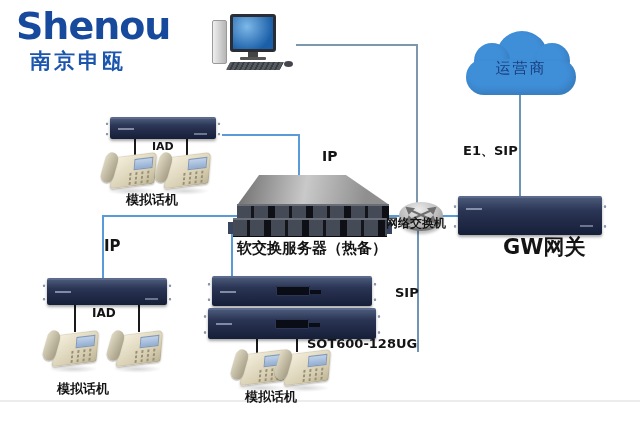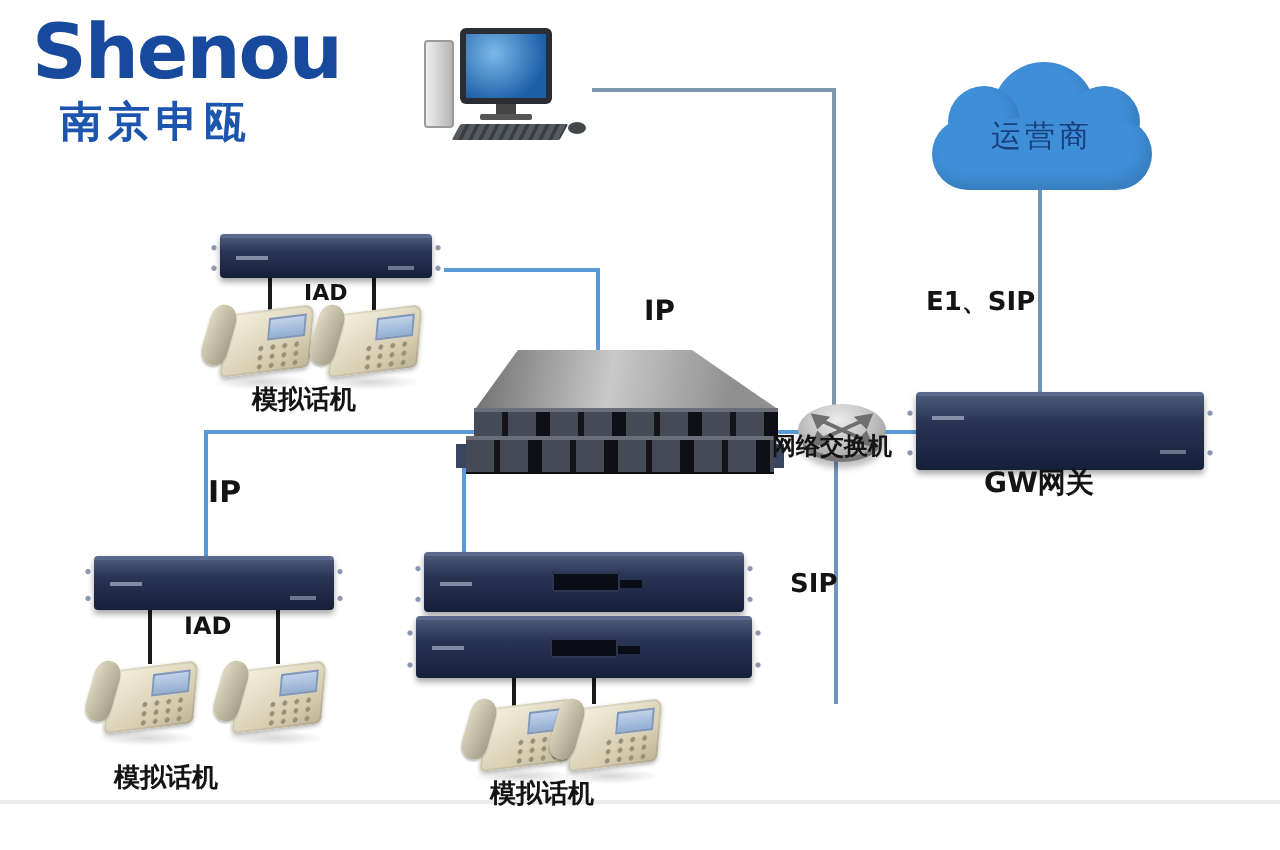--- a/index.html
+++ b/index.html
@@ -208,21 +208,23 @@
       <div class="ph-display"></div>
       <div class="ph-keys"></div>
       <div class="ph-handset"></div>
   </div>
 
   <div class="lbl" style="left:322px;top:148px;font-size:14px;">IP</div>
   <div class="lbl" style="left:104px;top:237px;font-size:15px;">IP</div>
   <div class="lbl" style="left:463px;top:114px;font-size:13px;margin-top:28px;">E1、SIP</div>
   <div class="lbl" style="left:395px;top:285px;font-size:13px;text-align:center;">SIP</div>
   <div class="lbl" style="left:386px;top:179px;font-size:12px;margin-top:36px;">网络交换机</div>
-  <div class="lbl" style="left:492px;top:233px;font-size:14px;">GW网关</div>
+  <div class="lbl" style="left:503px;top:233px;font-size:21px;">GW网关</div>
+  <div class="lbl" style="left:237px;top:239px;font-size:15px;">软交换服务器（热备）</div>
+  <div class="lbl" style="left:307px;top:336px;font-size:13px;">SOT600-128UG</div>
   <div class="lbl" style="left:152px;top:140px;font-size:11px;">IAD</div>
   <div class="lbl" style="left:92px;top:306px;font-size:12px;">IAD</div>
   <div class="lbl" style="left:126px;top:191px;font-size:13px;">模拟话机</div>
   <div class="lbl" style="left:57px;top:380px;font-size:13px;">模拟话机</div>
   <div class="lbl" style="left:245px;top:388px;font-size:13px;">模拟话机</div>
 
   <div class="divider"></div>
 </div>
 
 </body></html>

